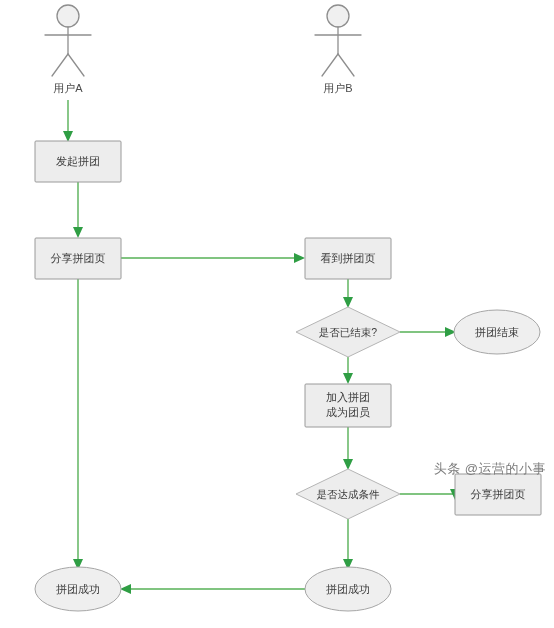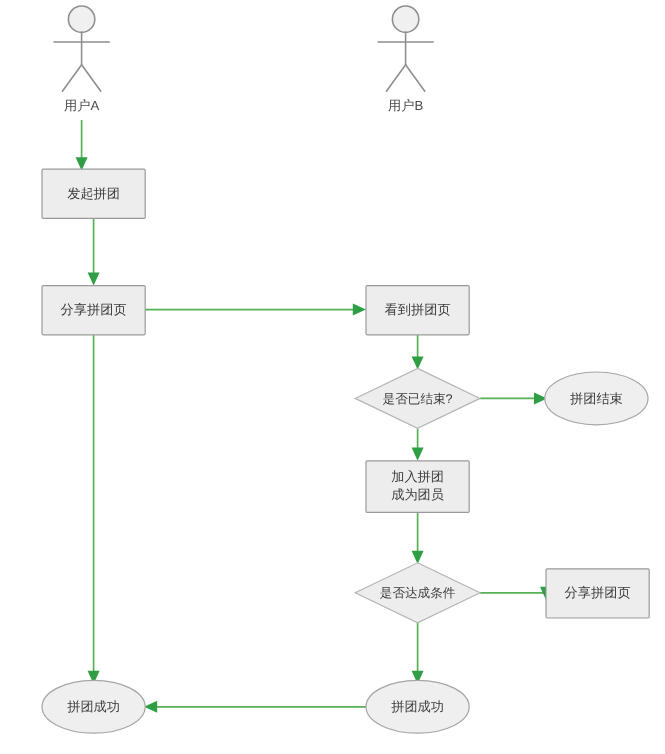--- a/index.html
+++ b/index.html
@@ -212,13 +212,14 @@
       <text class="node-label" x="78" y="590">拼团成功</text>
     </g>
 
     <g>
       <ellipse class="node-shape-ellipse" cx="348" cy="589" rx="43" ry="22"></ellipse>
       <text class="node-label" x="348" y="590">拼团成功</text>
     </g>
 
   </svg>
 
+  <div class="watermark">头条 @运营的小事</div>
 </div>
 
 </body></html>

